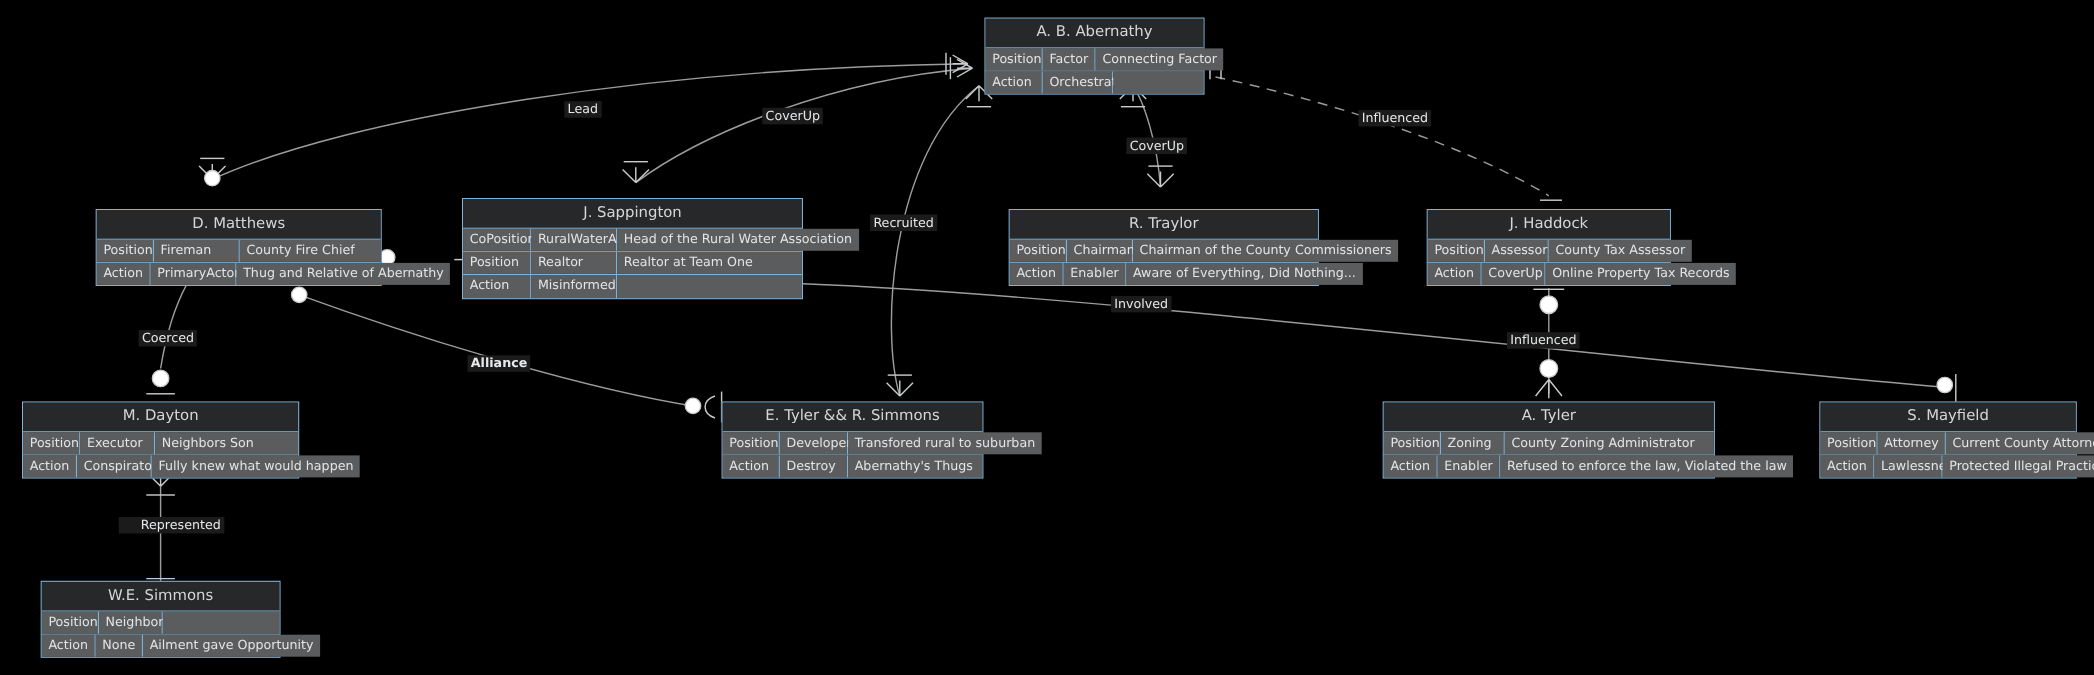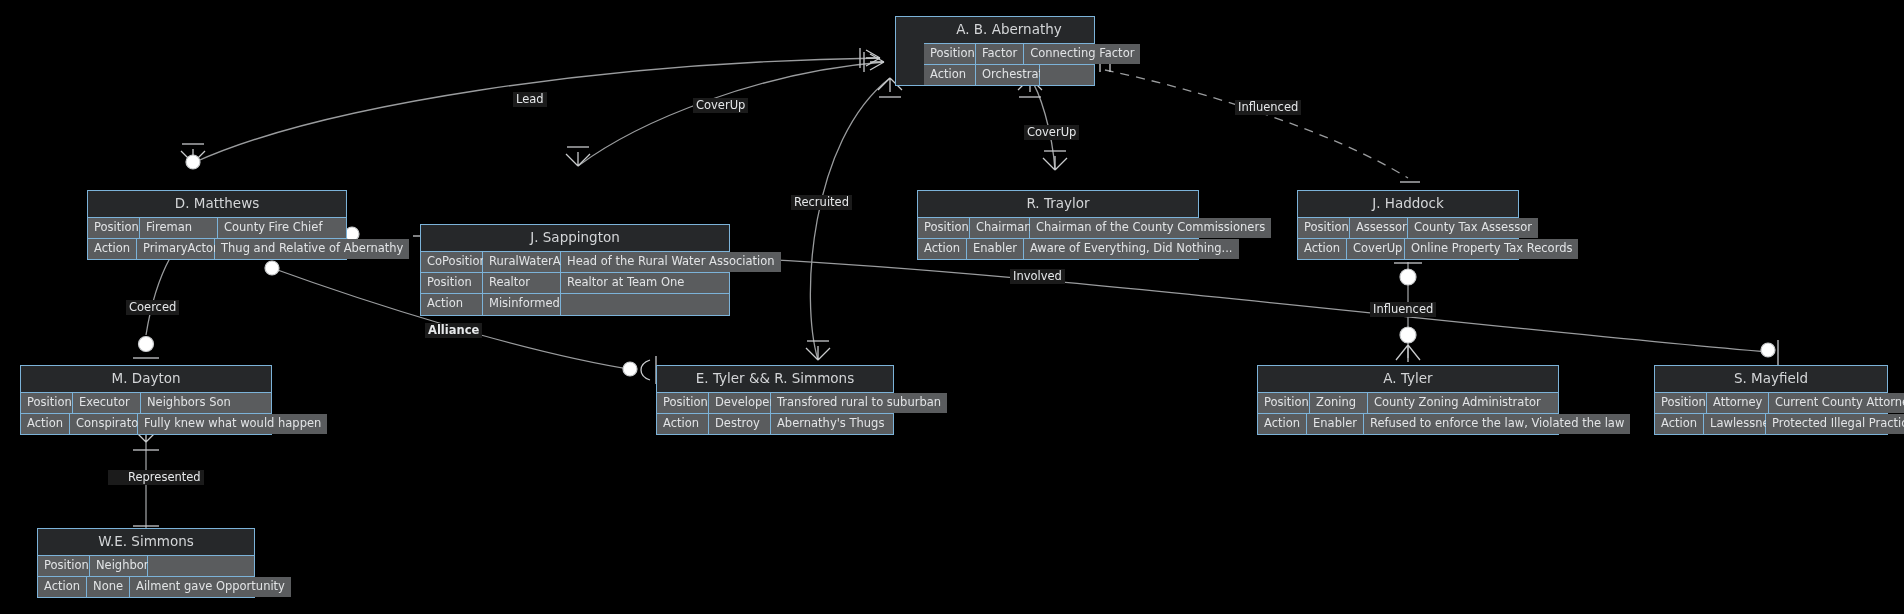--- a/index.html
+++ b/index.html
@@ -206,21 +206,21 @@
 
     <circle class="sym-fill" cx="1768" cy="350" r="7"></circle>
     <path class="sym" d="M1778,340 L 1778,366"></path>
 
     <g>
       <path class="sym" d="M818,360 L 806,348 M818,360 L 818,346 M818,360 L 830,348"></path>
       <path class="sym" d="M807,341 L 829,341"></path>
     </g>
   </svg>
 
-  <div class="entity" style="left:895px; top:16px; width:200px;padding-left:28px;">
+  <div class="entity" style="left:895px; top:16px; width:200px;">
     <div class="ent-title">A. B. Abernathy</div>
     <div class="ent-row">
       <div class="ent-cell c1">Position</div>
       <div class="ent-cell c2" style="width:64px">Factor</div>
       <div class="ent-cell c3">Connecting Factor</div>
     </div>
     <div class="ent-row">
       <div class="ent-cell c1">Action</div>
       <div class="ent-cell c2" style="width:64px">Orchestrator</div>
       <div class="ent-cell c3"></div>
@@ -234,21 +234,21 @@
       <div class="ent-cell c2" style="width:78px">Fireman</div>
       <div class="ent-cell c3">County Fire Chief</div>
     </div>
     <div class="ent-row">
       <div class="ent-cell c1">Action</div>
       <div class="ent-cell c2" style="width:78px">PrimaryActor</div>
       <div class="ent-cell c3">Thug and Relative of Abernathy</div>
     </div>
   </div>
 
-  <div class="entity" style="left:420px; top:180px; width:310px;margin-top:44px;">
+  <div class="entity" style="left:420px; top:180px; width:310px;">
     <div class="ent-title">J. Sappington</div>
     <div class="ent-row">
       <div class="ent-cell c1" style="width:62px">CoPosition</div>
       <div class="ent-cell c2" style="width:78px">RuralWaterAssoc</div>
       <div class="ent-cell c3">Head of the Rural Water Association</div>
     </div>
     <div class="ent-row">
       <div class="ent-cell c1" style="width:62px">Position</div>
       <div class="ent-cell c2" style="width:78px">Realtor</div>
       <div class="ent-cell c3">Realtor at Team One</div>

